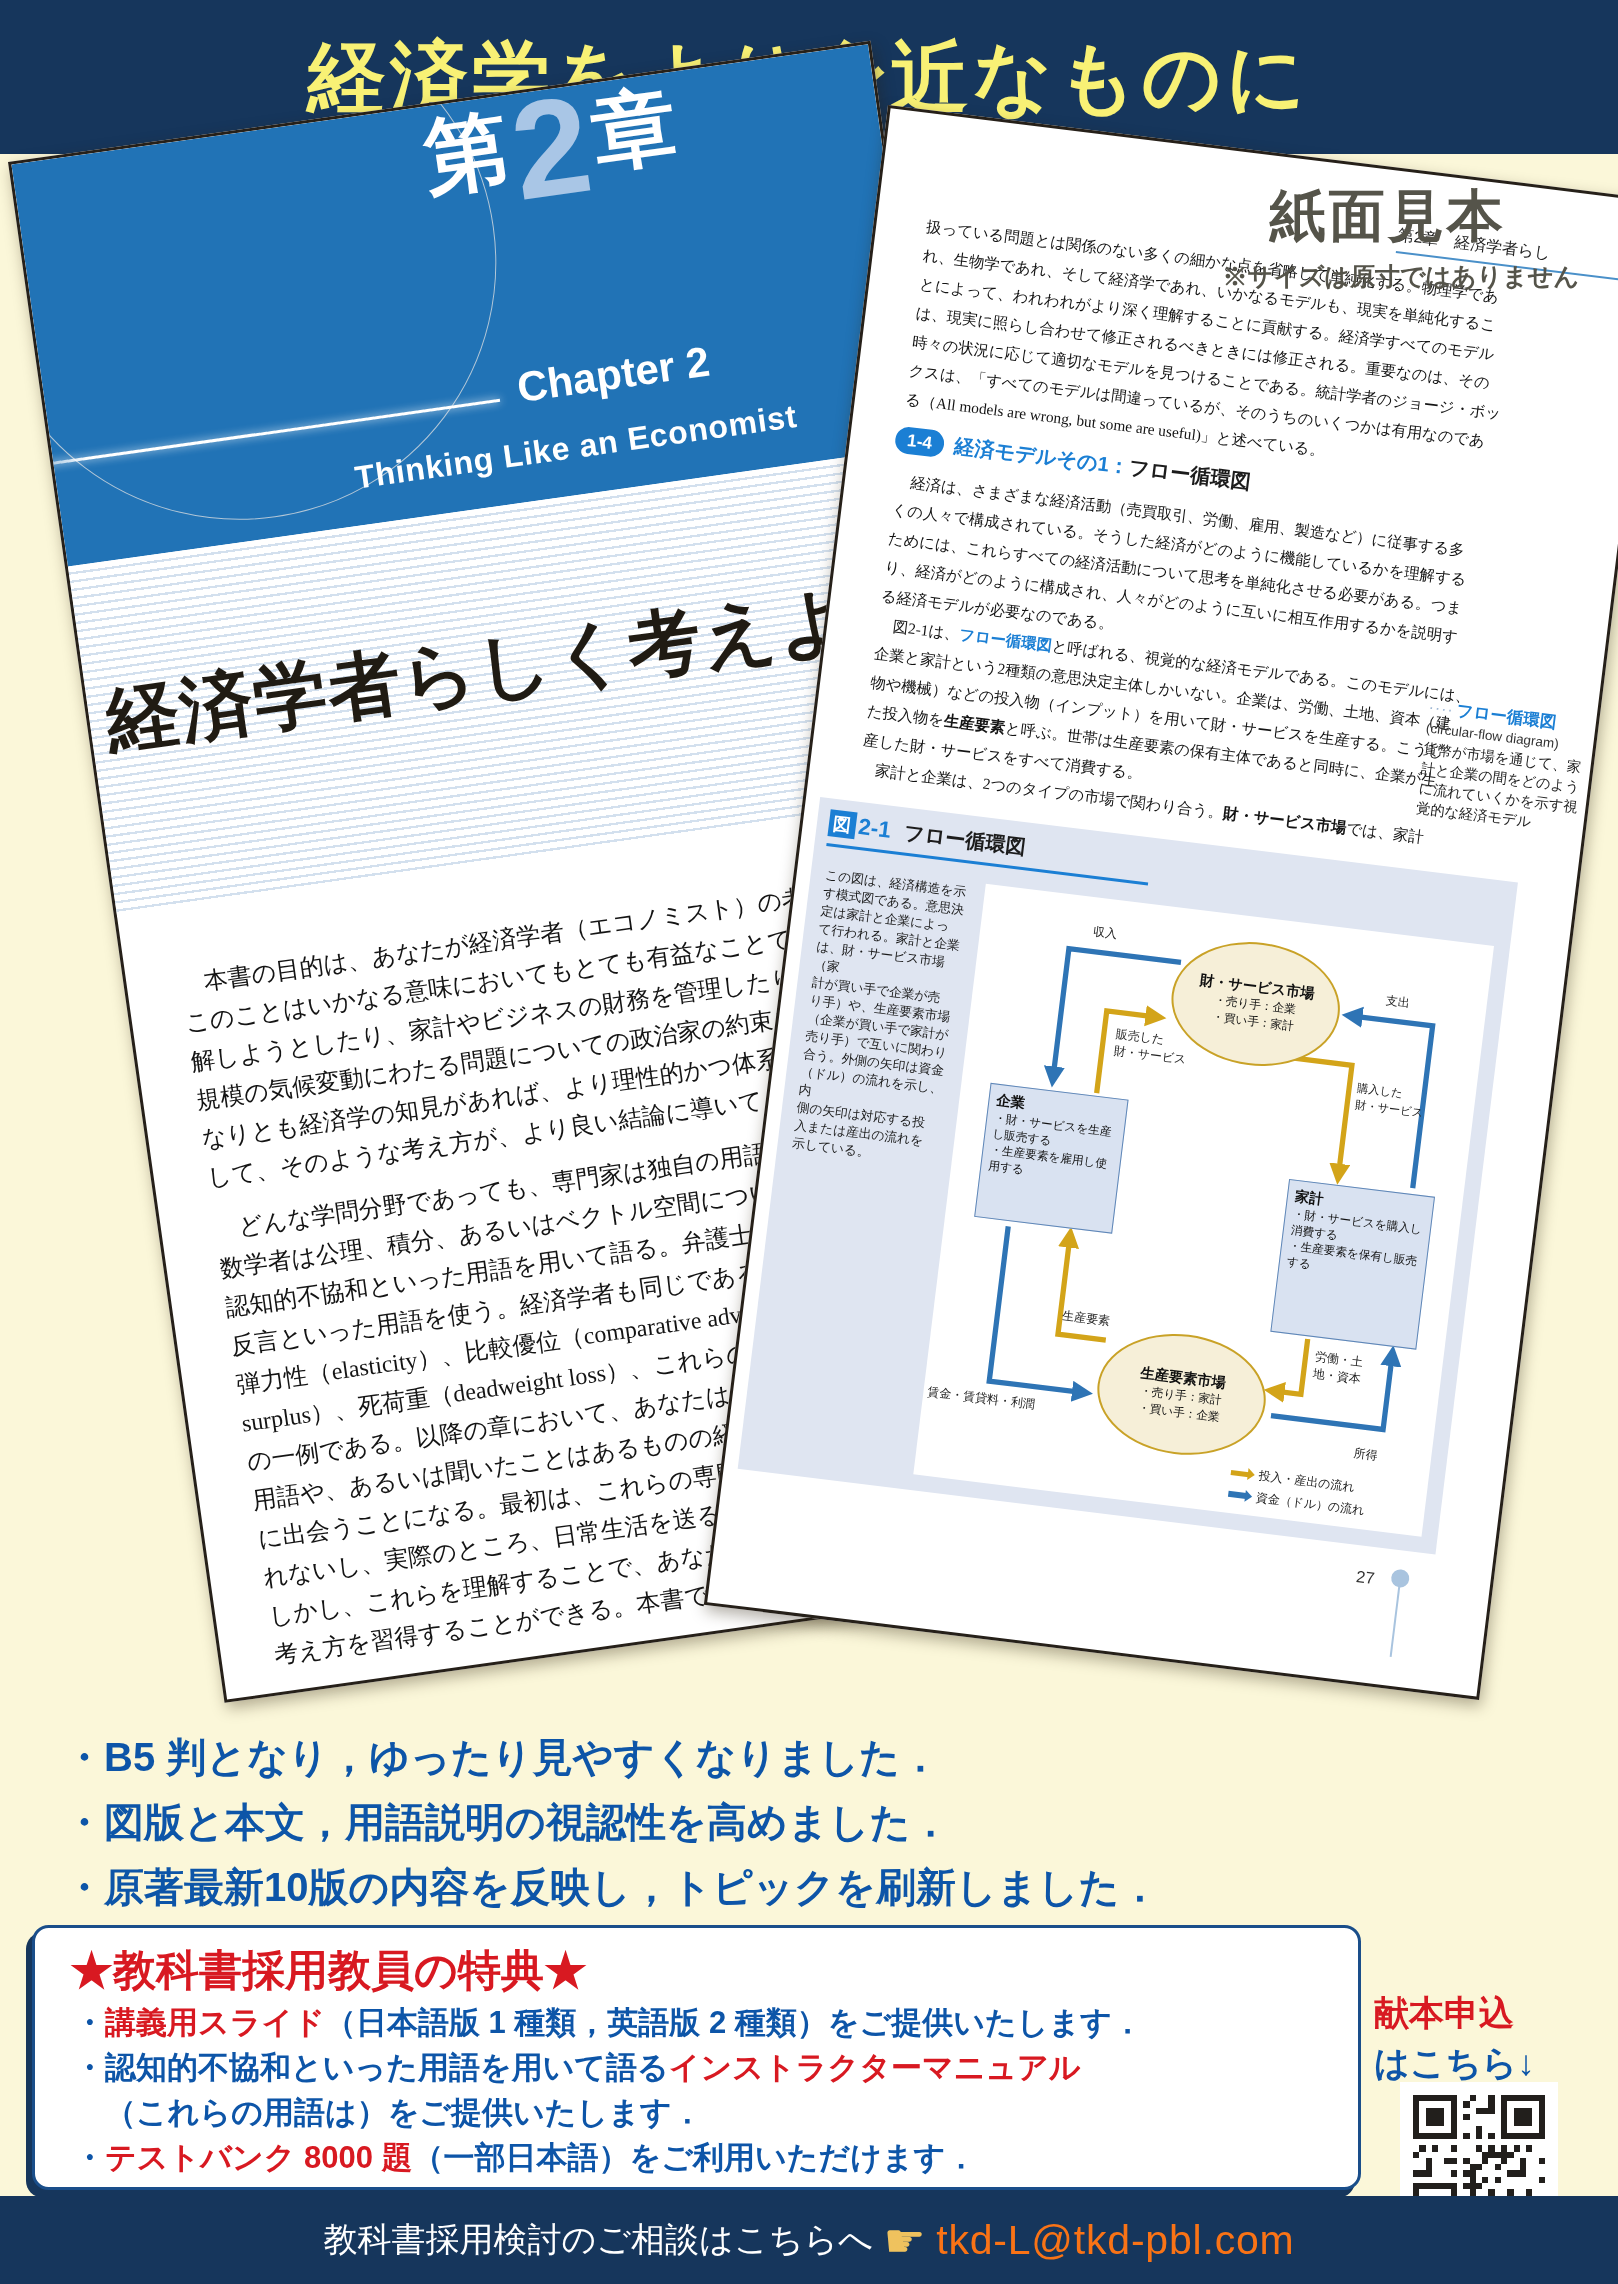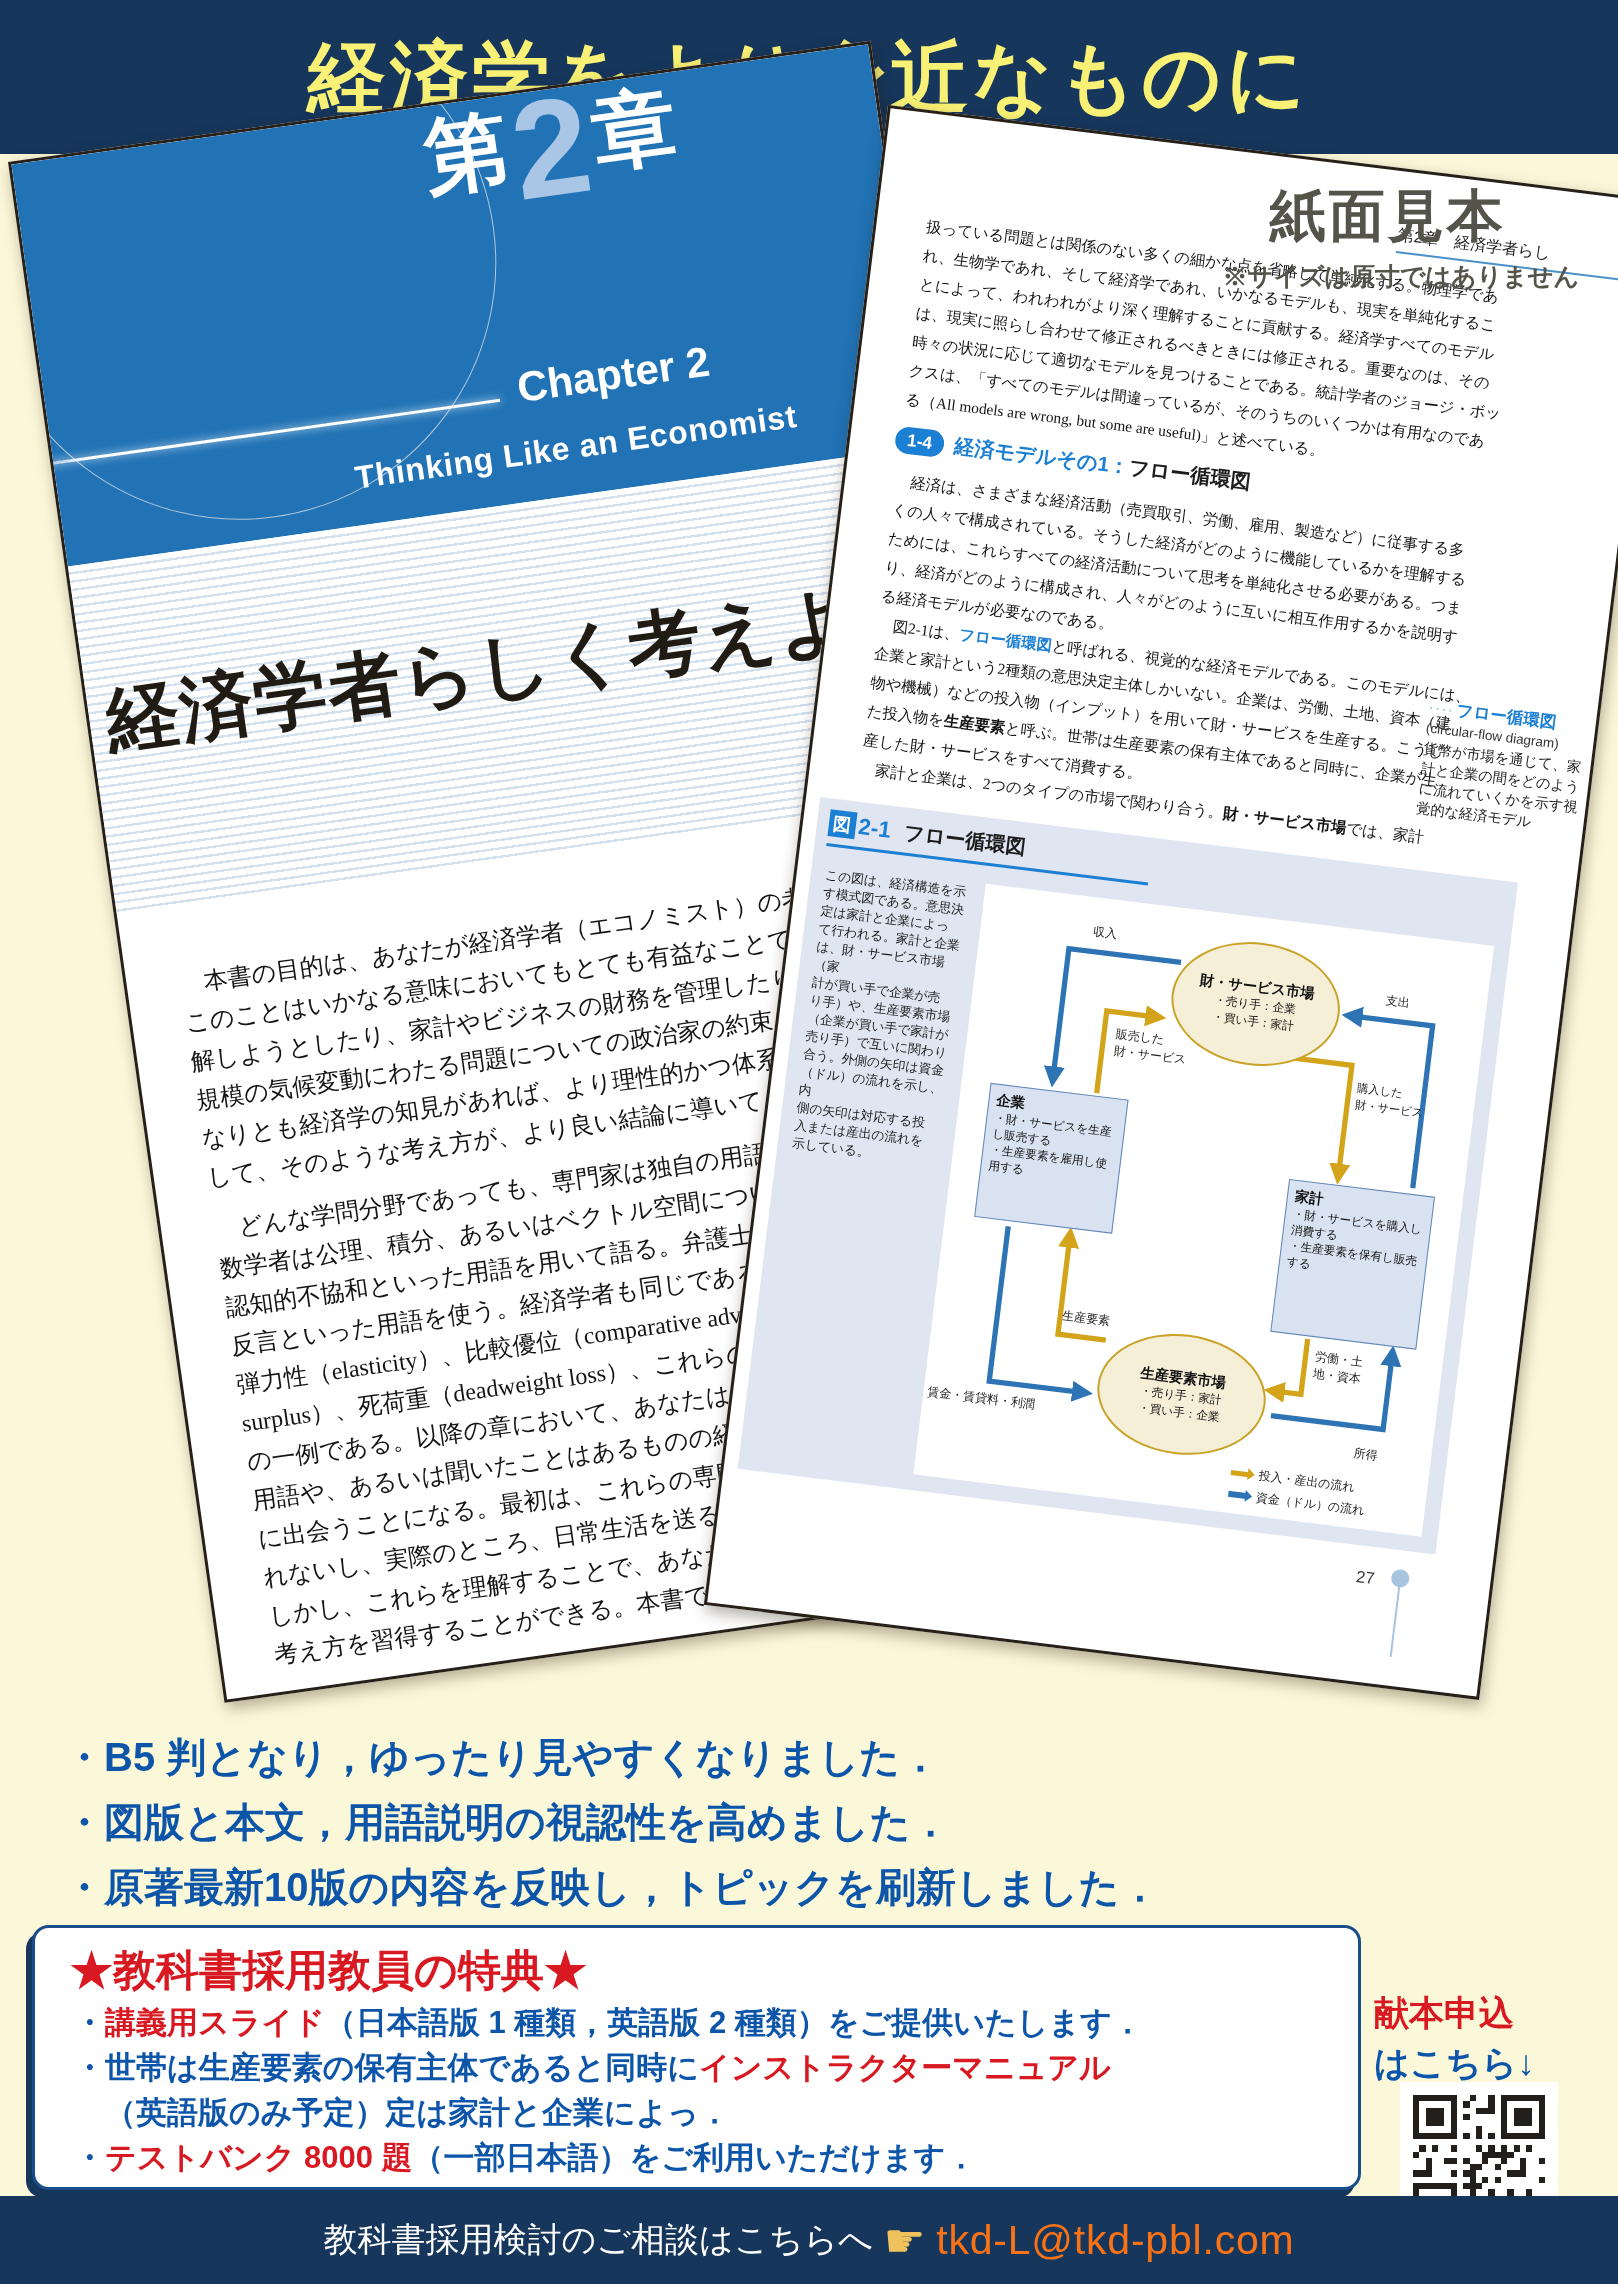--- a/index.html
+++ b/index.html
@@ -295,22 +295,22 @@
   <div class="features">
       <div class="ln"><span>・B5 判となり，ゆったり見やすくなりました．</span></div>
       <div class="ln"><span>・図版と本文，用語説明の視認性を高めました．</span></div>
       <div class="ln"><span>・原著最新10版の内容を反映し，トピックを刷新しました．</span></div>
     </div>
 
   <div class="benefits">
     <div class="bn-title">★教科書採用教員の特典★</div>
     <div class="bn-items">
         <div class="ln"><span class="bl">・</span><span class="rd">講義用スライド</span><span class="bl">（日本語版 1 種類，英語版 2 種類）をご提供いたします．</span></div>
-        <div class="ln"><span class="bl">・世帯は生産要素の保有主体であると同時に</span><span class="rd">インストラクターマニュアル</span></div>
-        <div class="ln"><span class="bl">　（英語版のみ予定）定は家計と企業によっ．</span></div>
+        <div class="ln"><span class="bl">・認知的不協和といった用語を用いて語る</span><span class="rd">インストラクターマニュアル</span></div>
+        <div class="ln"><span class="bl">　（これらの用語は）をご提供いたします．</span></div>
         <div class="ln"><span class="bl">・</span><span class="rd">テストバンク 8000 題</span><span class="bl">（一部日本語）をご利用いただけます．</span></div>
       </div>
   </div>
 
   <div class="request">
     <div class="rq-red">献本申込</div>
     <div class="rq-blue">はこちら↓</div>
     <div class="qr">
       <svg id="qr-svg" width="132" height="132" viewBox="0 0 21 21" shape-rendering="crispEdges">
           <rect x="0" y="0" width="1" height="1" fill="#221F1C"></rect>

